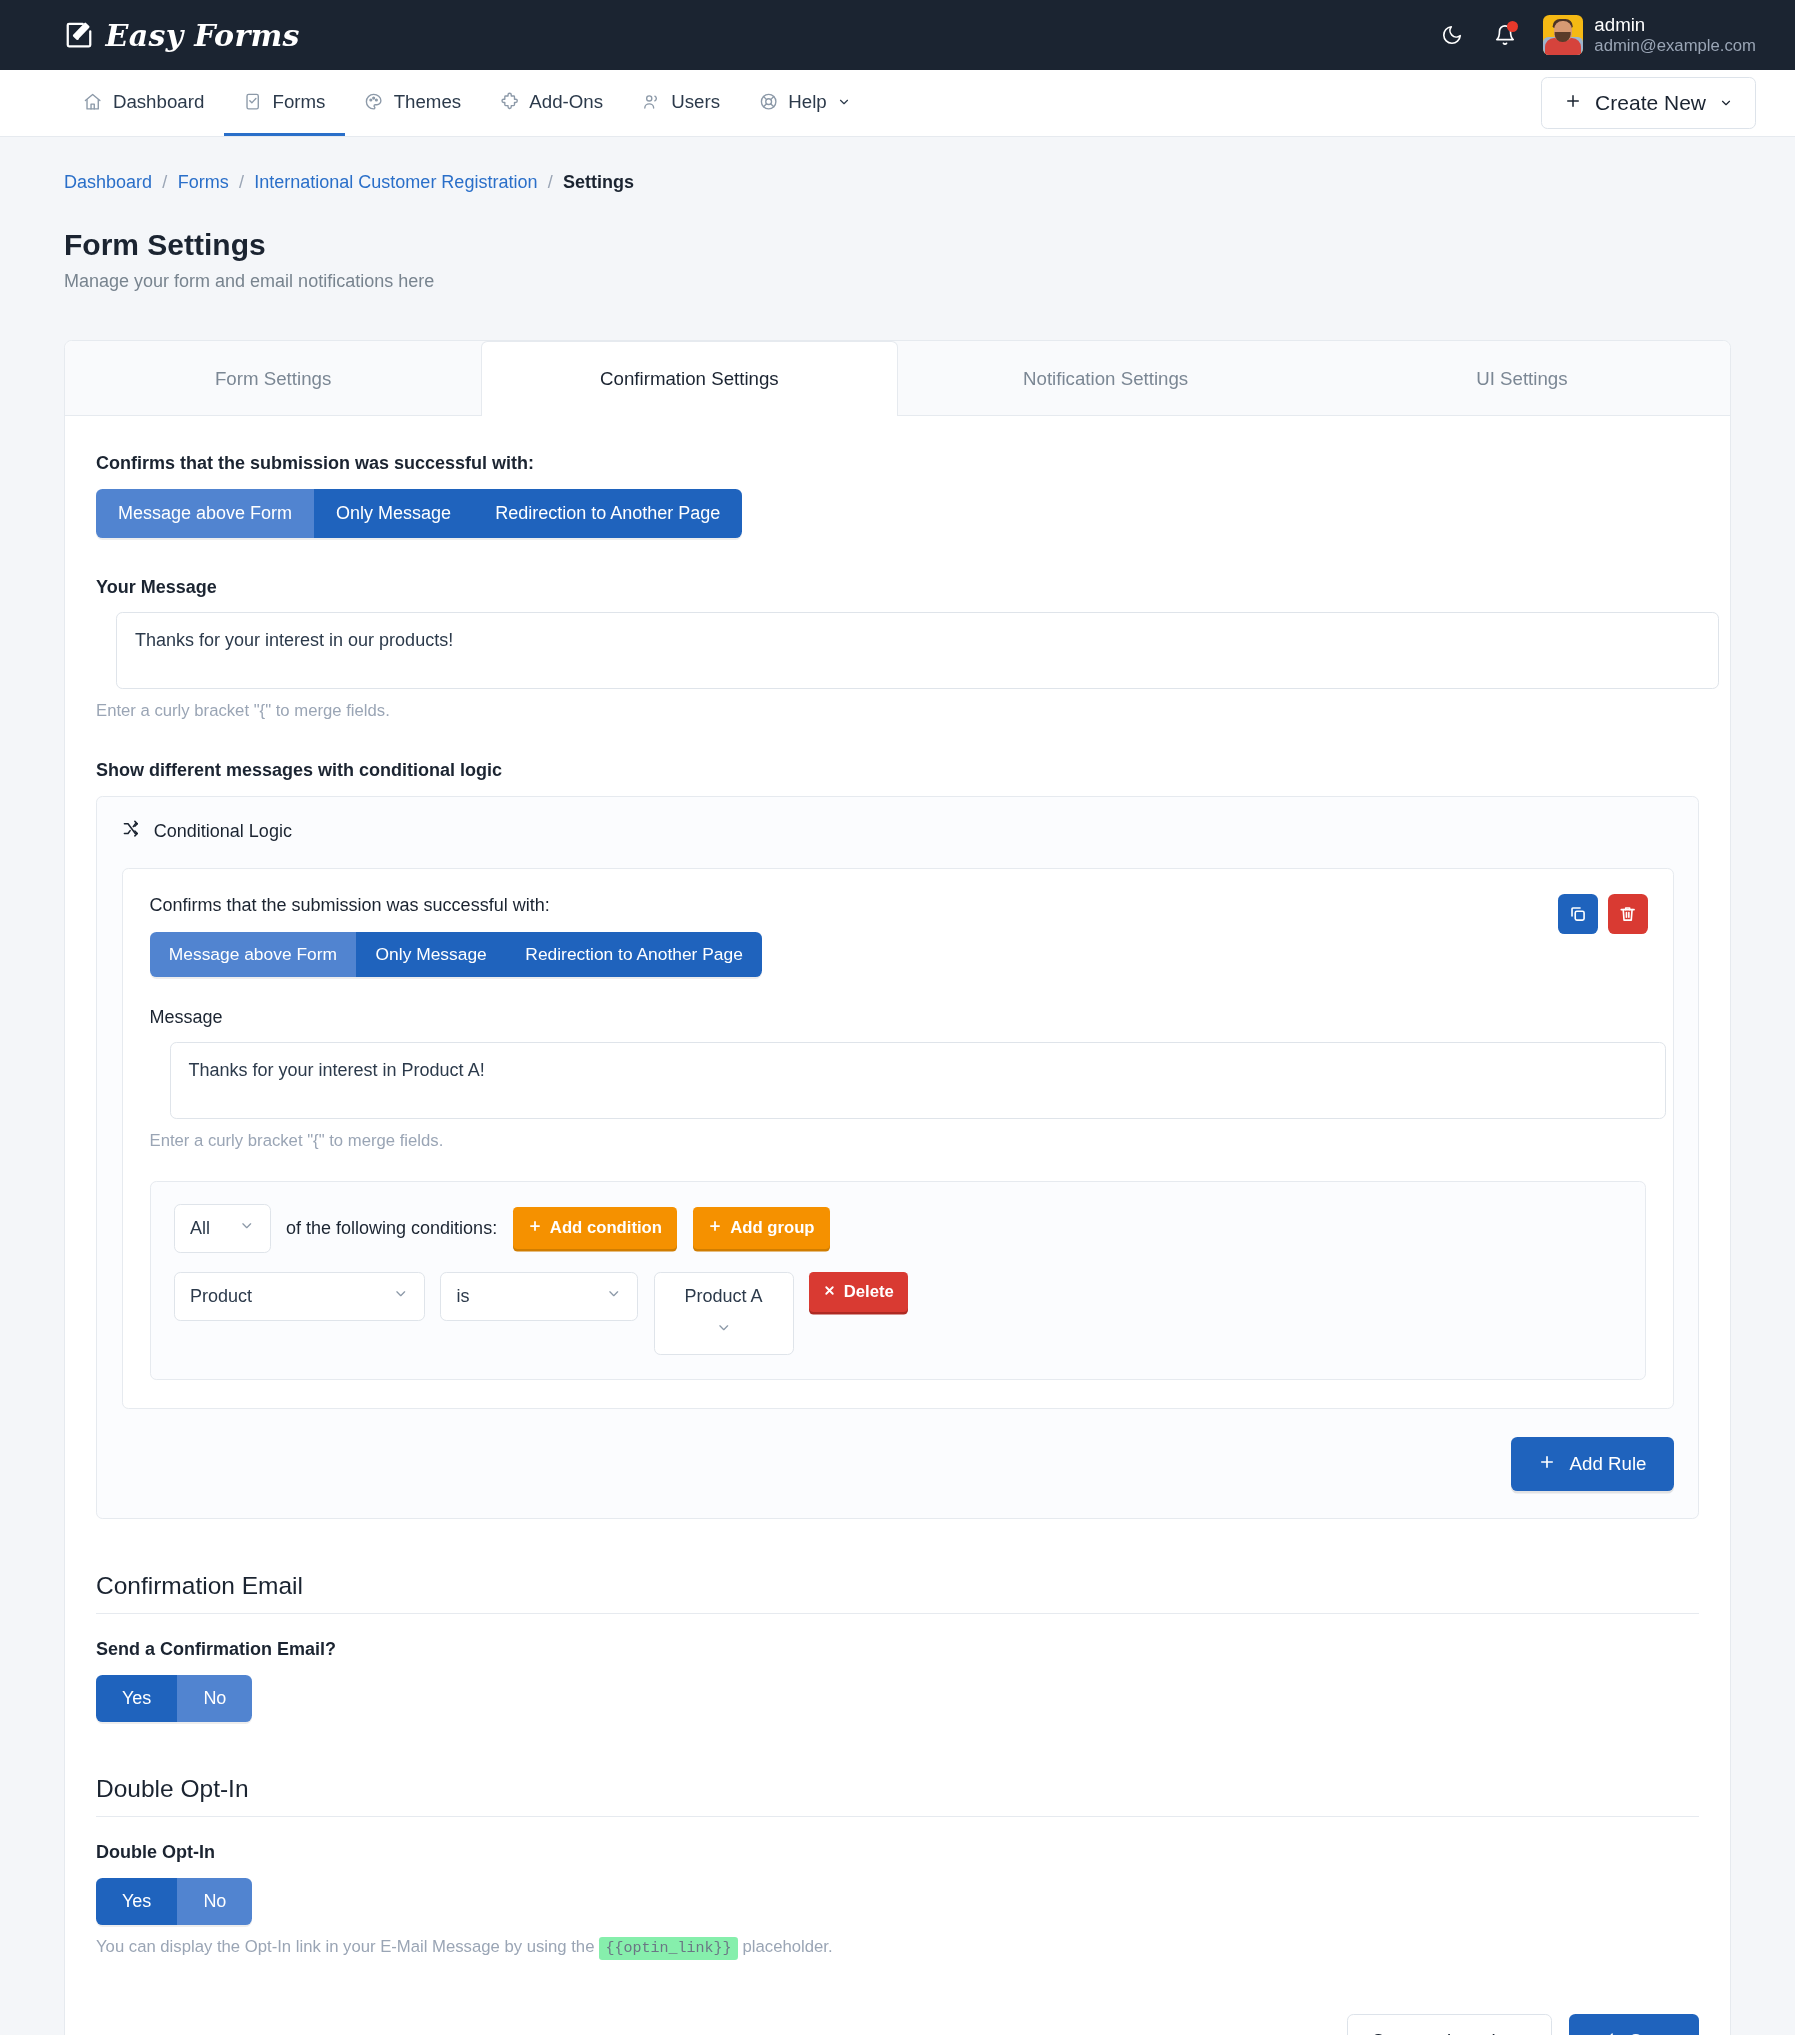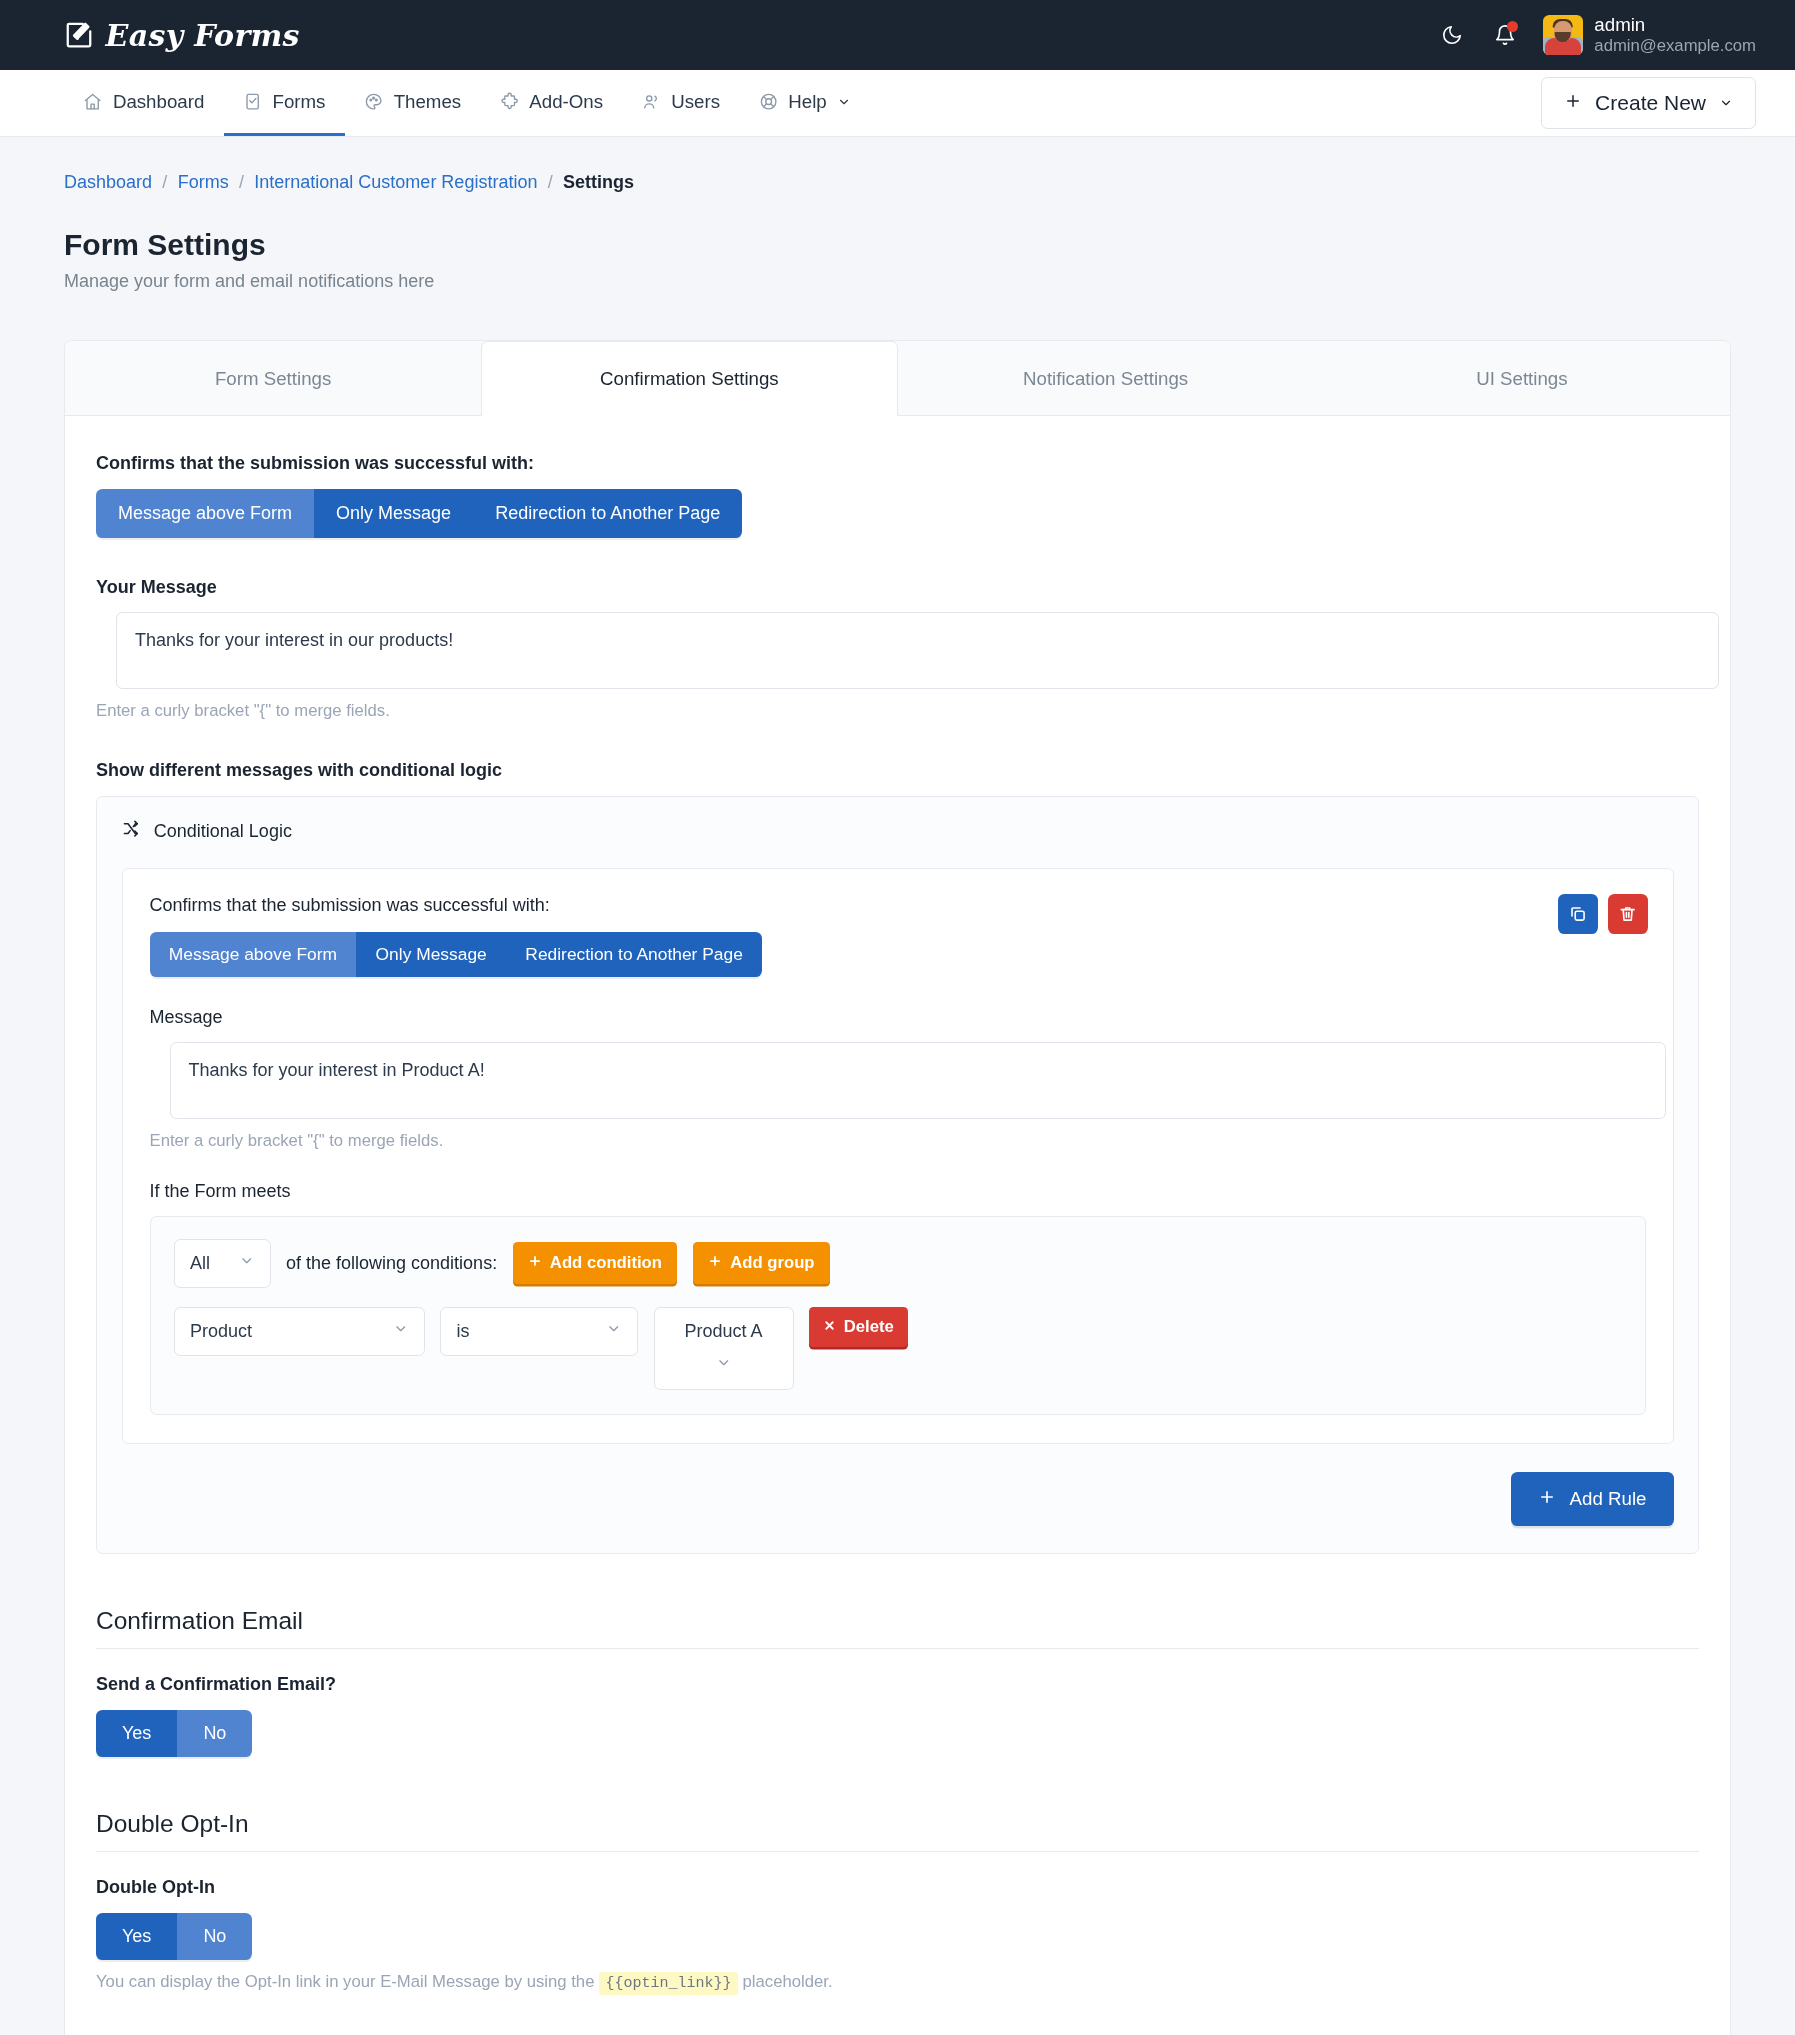--- a/index.html
+++ b/index.html
@@ -398,21 +398,21 @@
     color: #1b2431;
     padding-bottom: 13px;
     border-bottom: 1.3px solid #e6eaef;
   }
   .section-spacer { margin-top: 53px; }
 
   .code-chip {
     display: inline-block;
     font-family: "Liberation Mono", monospace;
     font-size: 15px;
-    background: #fef9c3;
+    background: #86efac;
     color: #6b7684;
     border-radius: 3.2px;
     padding: 2.6px 6.4px;
   }
 
   
   .card-footer {
     display: flex;
     justify-content: flex-end;
     align-items: center;
@@ -651,21 +651,20 @@
               <div class="seg">Redirection to Another Page</div>
             </div>
 
             <div style="margin-top:30px;">
               <div class="field-label-normal">Message</div>
               <div class="textarea">Thanks for your interest in Product A!</div>
               <div class="hint">Enter a curly bracket "{" to merge fields.</div>
             </div>
 
             <div style="margin-top:30px;">
-              <div class="field-label-normal">If the Form meets</div>
 
               <div class="cond-box">
                 <div class="cond-top">
                   <div class="select w-all">
                     <span>All</span>
                     <span>
                       <svg width="15.5" height="15.5" viewBox="0 0 24 24" fill="none" stroke="#8c99a8" stroke-width="2" stroke-linecap="round" stroke-linejoin="round">
                           <path d="M6 9l6 6 6-6"></path>
                         </svg>
                     </span>

